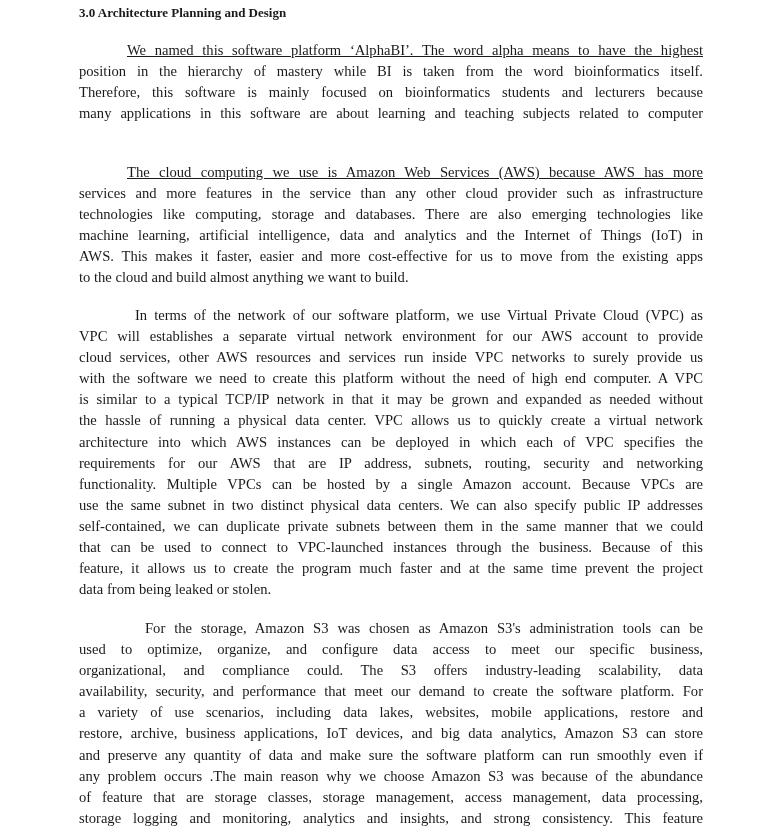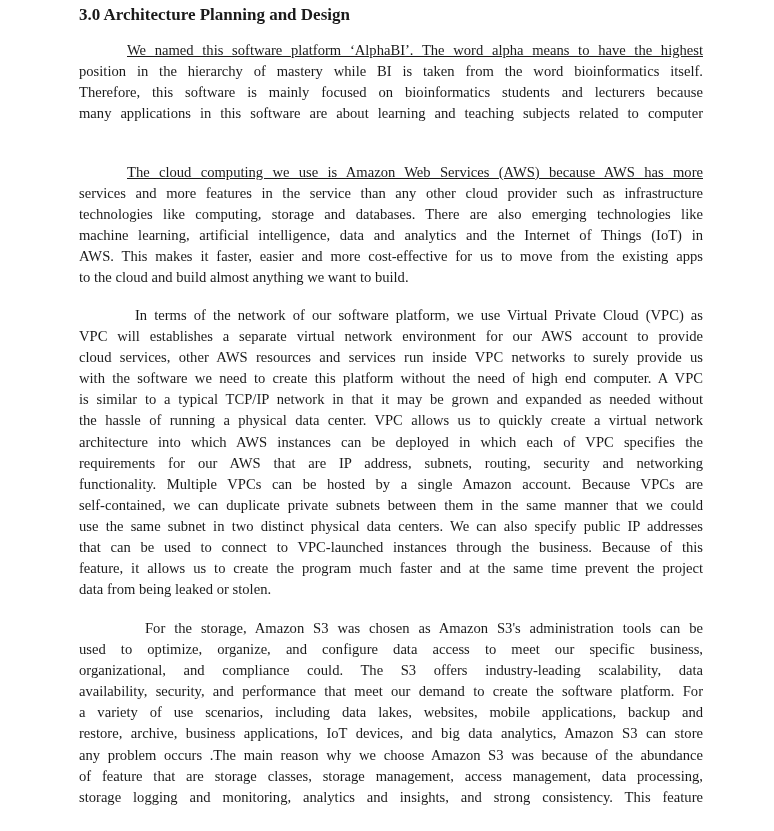--- a/index.html
+++ b/index.html
@@ -3,21 +3,21 @@
 <meta charset="utf-8">
 <style>
   html, body { margin: 0; padding: 0; background: #ffffff; }
   body { width: 774px; height: 831px; overflow: hidden; position: relative; }
   .page {
     position: absolute; left: 79px; top: 0; width: 624px;
     font-family: "Liberation Serif", "DejaVu Serif", serif;
     color: #1a1a1a; font-size: 14.6px;
   }
   .heading {
-    position: absolute; left: 0; top: 5px; font-weight: bold; font-size: 17px;
+    position: absolute; left: 0; top: 5px; font-weight: bold; font-size: 13px;
     white-space: nowrap;
   }
   .para { position: absolute; left: 0; width: 624px; }
   .line {
     height: 21.1px; line-height: 21.1px; white-space: nowrap;
     text-align: justify; text-align-last: justify; overflow: hidden;
   }
   .line.last { text-align-last: left; }
   .ind1 { padding-left: 48px; text-decoration: underline; }
   .ind2 { padding-left: 56px; }
@@ -48,31 +48,32 @@
   <div class="para" style="top:305px">
     <div class="line ind2">In terms of the network of our software platform, we use Virtual Private Cloud (VPC) as</div>
     <div class="line">VPC will establishes a separate virtual network environment for our AWS account to provide</div>
     <div class="line">cloud services, other AWS resources and services run inside VPC networks to  surely provide us</div>
     <div class="line">with the software we need to create this platform without the need of high end computer. A VPC</div>
     <div class="line">is similar to a typical TCP/IP network in that it may be grown and expanded as needed without</div>
     <div class="line">the hassle of running a physical data center. VPC allows us to quickly create a virtual network</div>
     <div class="line">architecture into which AWS instances can be deployed in which each of VPC specifies the</div>
     <div class="line">requirements for our AWS that are IP address, subnets, routing, security and networking</div>
     <div class="line">functionality. Multiple VPCs can be hosted by a single Amazon account. Because VPCs are</div>
+    <div class="line">use the same subnet in two distinct physical data centers. We can also specify public IP addresses</div>
     <div class="line">self-contained, we can duplicate private subnets between them in the same manner that we could</div>
-    <div class="line">use the same subnet in two distinct physical data centers. We can also specify public IP addresses</div>
     <div class="line">that can be used to connect to VPC-launched instances through the business. Because of this</div>
     <div class="line">feature, it allows us to create the program much faster and at the same time prevent the project</div>
     <div class="line last">data from being leaked or stolen.</div>
   </div>
 
   <div class="para" style="top:618px">
     <div class="line ind3">For the storage,  Amazon S3 was chosen as Amazon S3's administration tools can be</div>
     <div class="line">used to optimize, organize, and configure data access to meet our specific business,</div>
     <div class="line">organizational, and compliance could. The S3 offers industry-leading scalability, data</div>
     <div class="line">availability, security, and performance that meet our demand to create the software platform. For</div>
-    <div class="line">a variety of use scenarios, including data lakes, websites, mobile applications, backup and</div>
+    <div class="line">a variety of use scenarios, including data lakes, websites, mobile applications, restore and</div>
     <div class="line">restore, archive, business applications, IoT devices, and big data analytics, Amazon S3 can store</div>
+    <div class="line">and preserve any quantity of data and make sure the software platform can run smoothly even if</div>
     <div class="line">any problem occurs .The main reason why we choose Amazon S3 was because of the abundance</div>
     <div class="line">of feature that are storage classes, storage management, access management, data processing,</div>
     <div class="line">storage logging and monitoring, analytics and insights, and strong consistency. This feature</div>
   </div>
 </div>
 
 </body></html>

